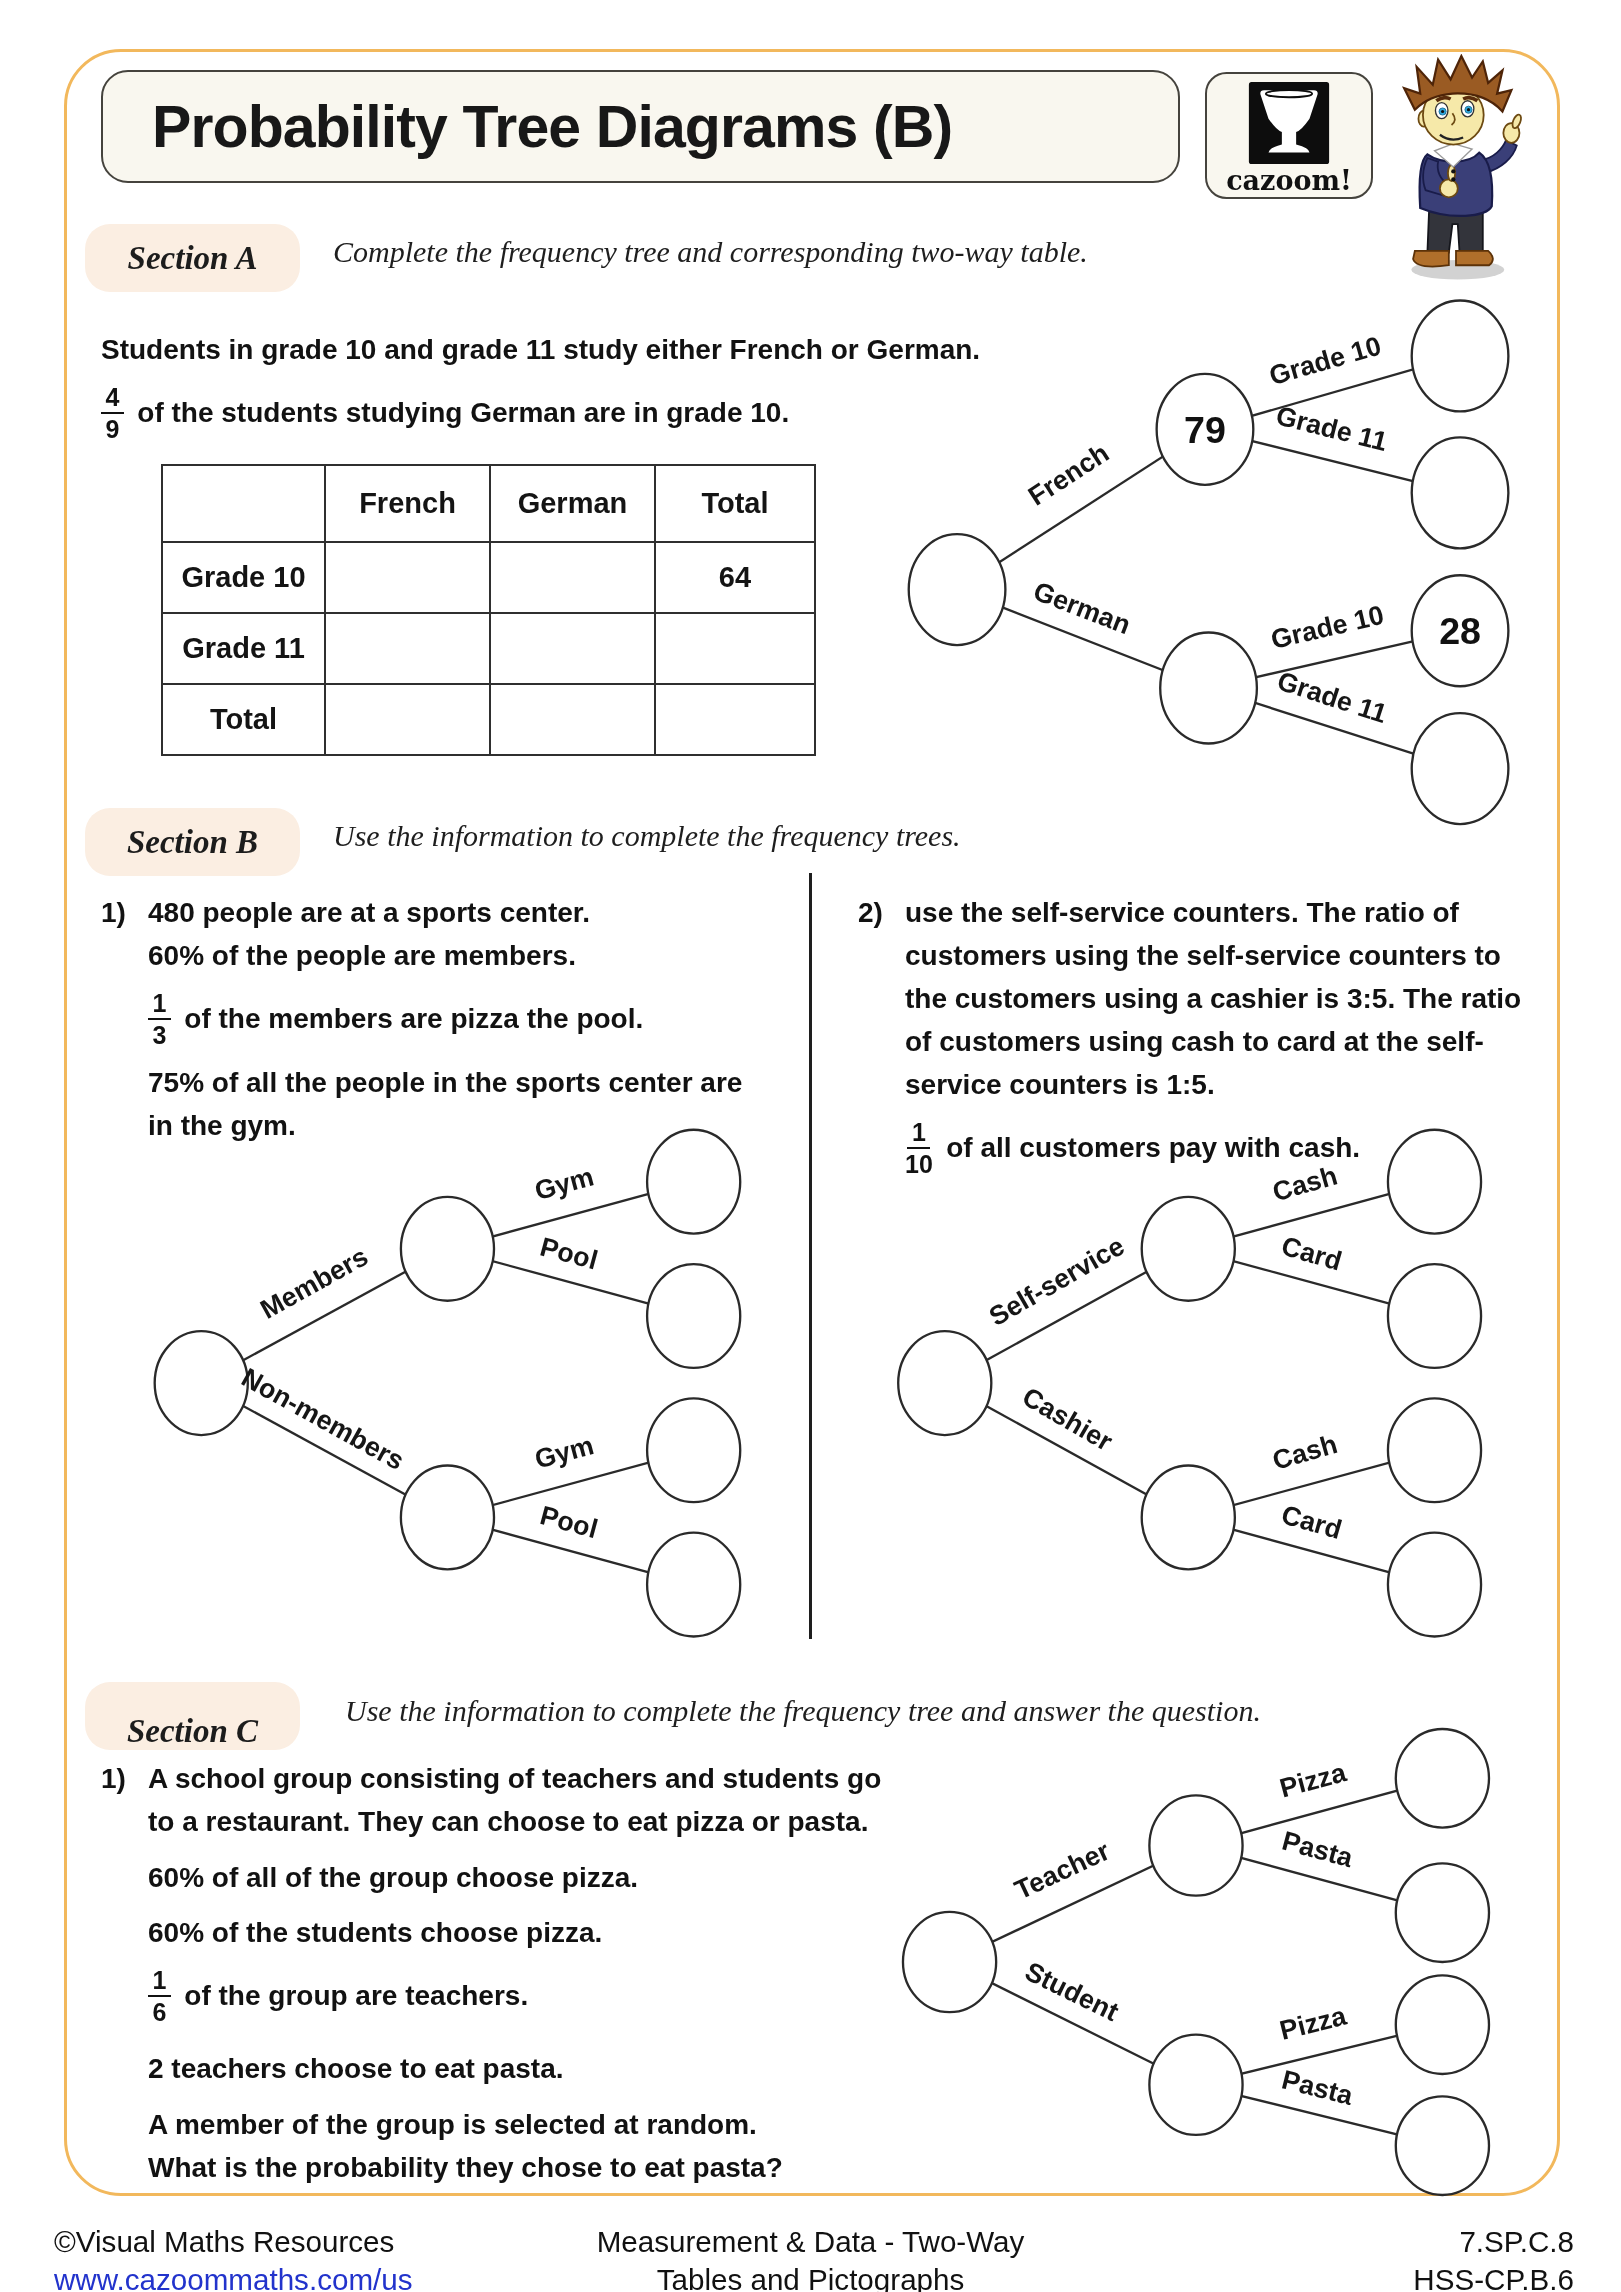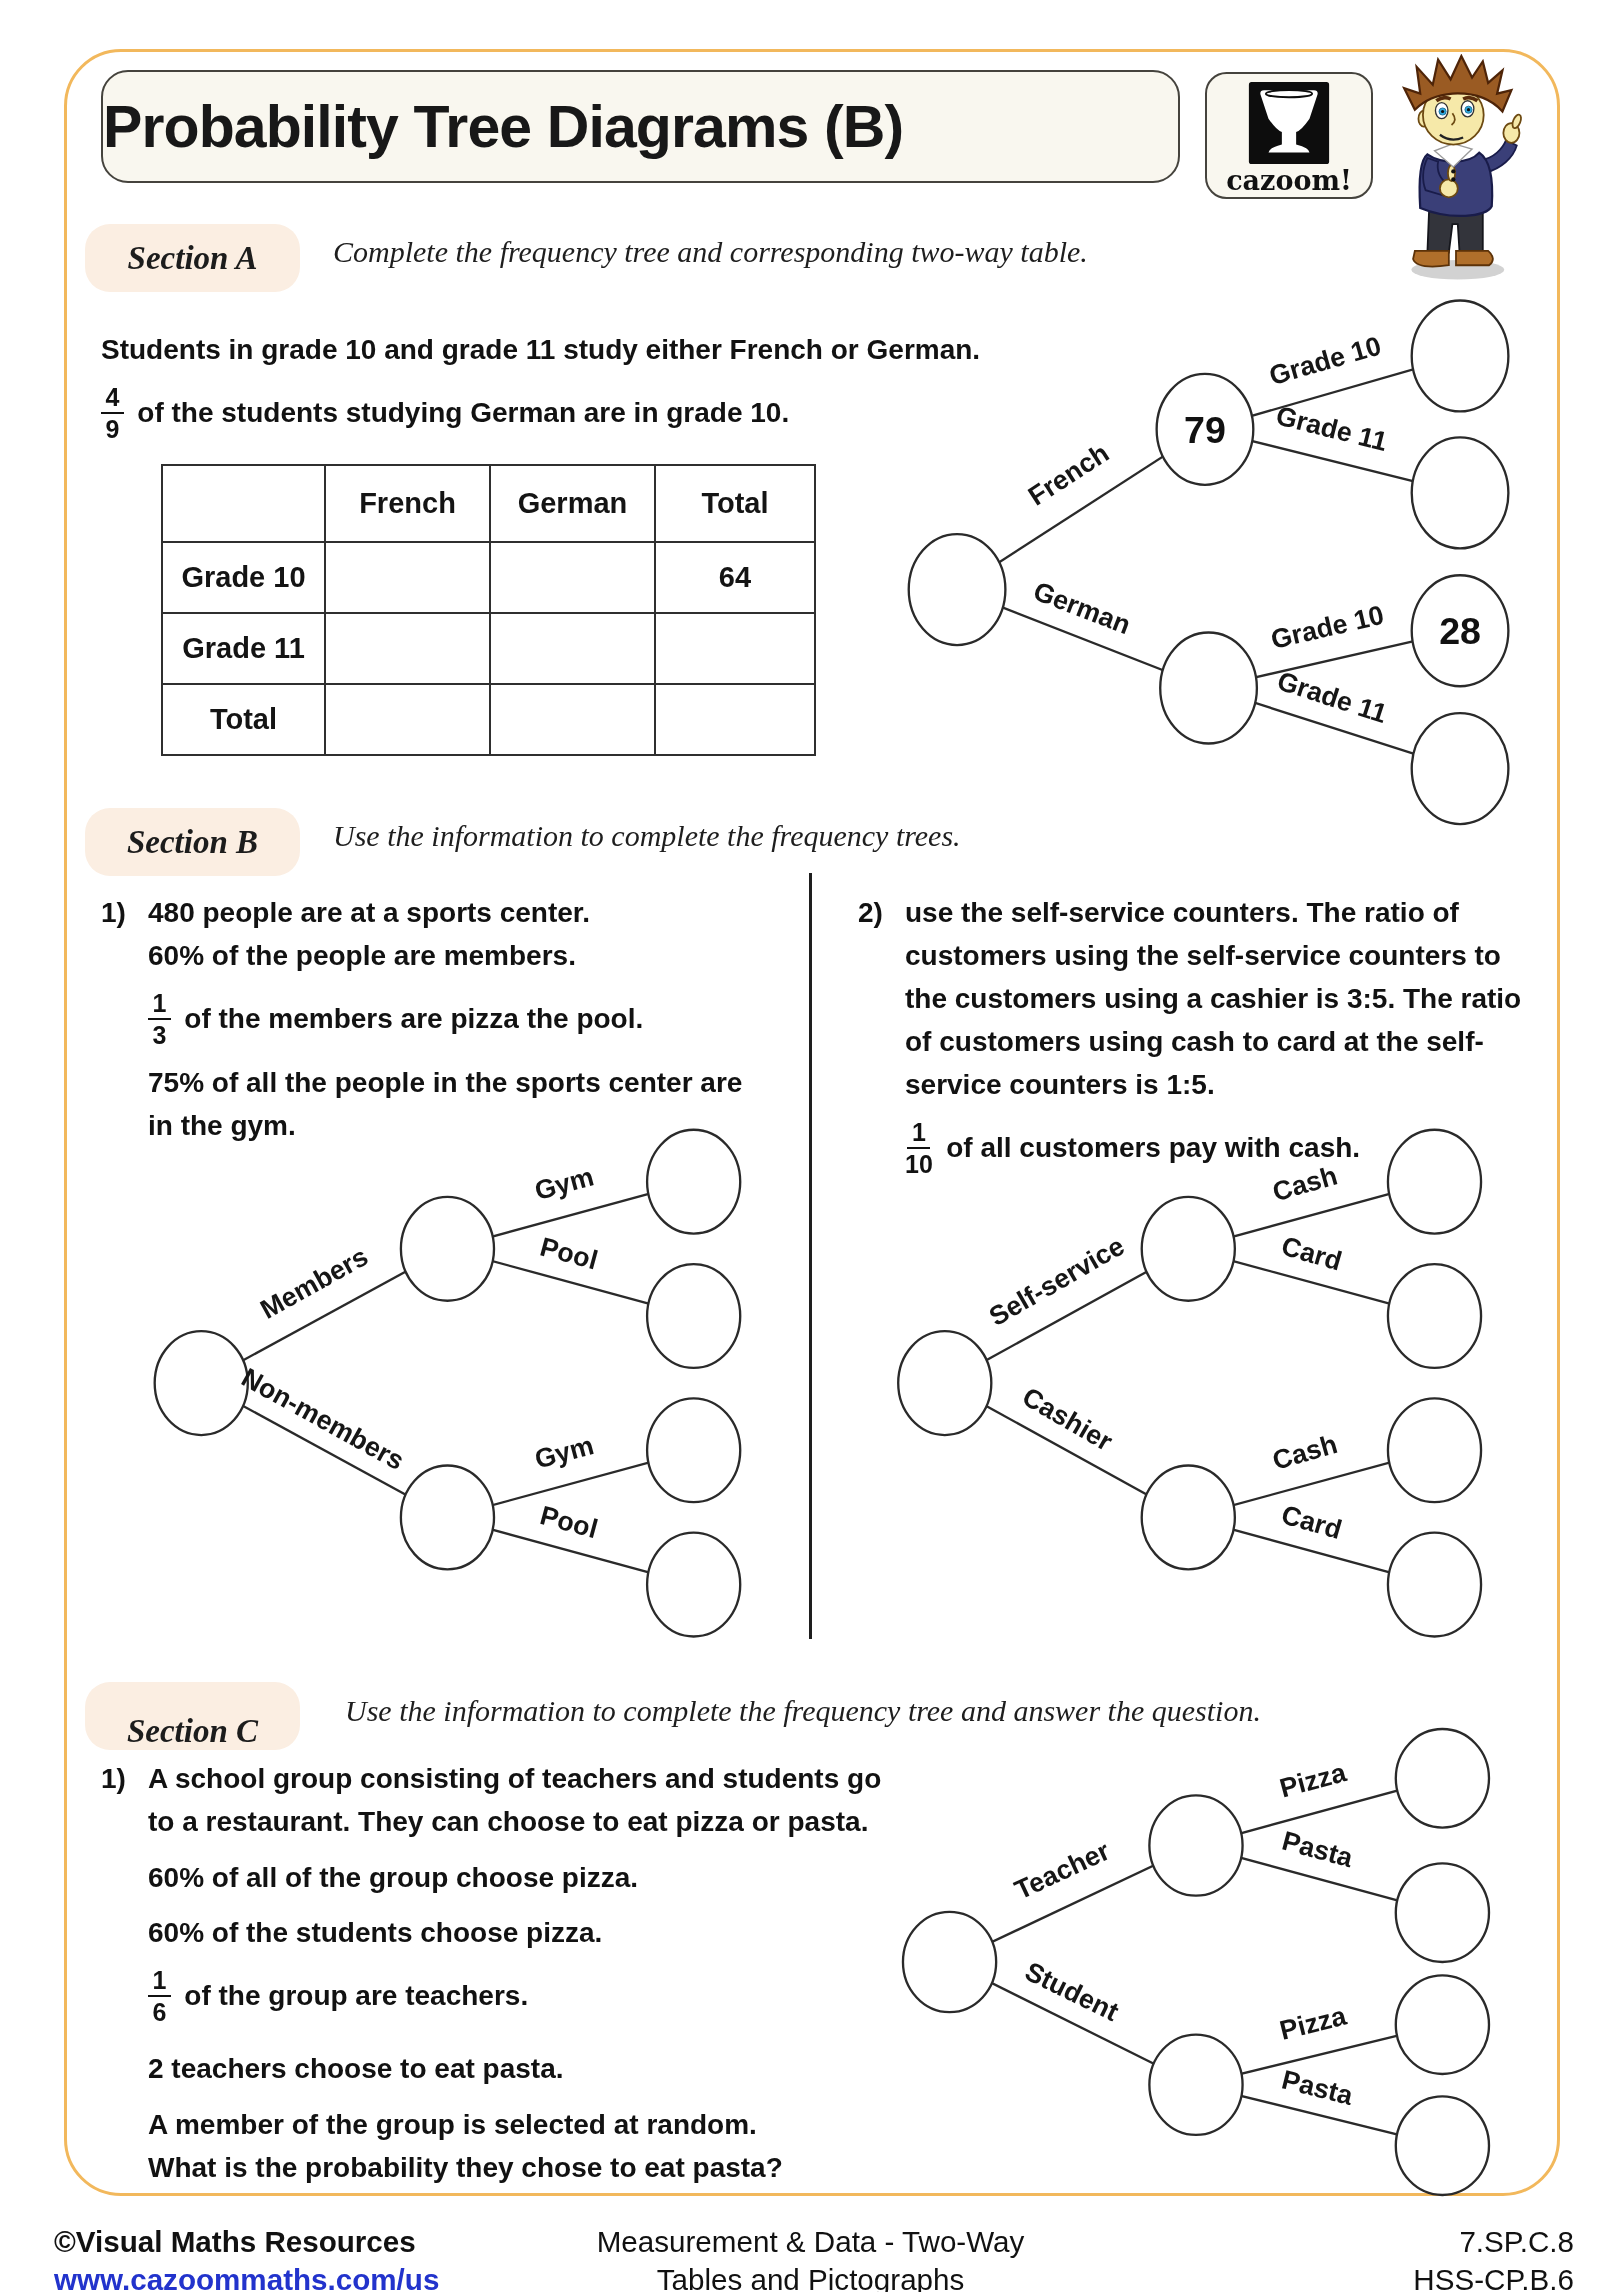--- a/index.html
+++ b/index.html
@@ -8,21 +8,21 @@
     position:relative; width:1622px; height:2293px; background:#ffffff;
     font-family:"Liberation Sans", sans-serif; color:#121212; overflow:hidden;
   }
   .frame {
     position:absolute; left:64px; top:49px; width:1496px; height:2147px;
     border:3.6px solid #F2B85C; border-radius:57px;
   }
   .title-box {
     position:absolute; left:101px; top:70px; width:1079px; height:113px;
     background:#F9F7EF; border:2.7px solid #45433d; border-radius:27px;
-    display:flex; align-items:center; 
+    display:flex; align-items:center; padding-left:49px;
   }
   .title-box h1 { font-size:59px; font-weight:bold; letter-spacing:-0.9px; color:#181818; }
   .logo-box {
     position:absolute; left:1205px; top:72px; width:168px; height:127px;
     background:#F9F7EF; border:2.7px solid #45433d; border-radius:21.5px;
     display:flex; flex-direction:column; align-items:center; justify-content:flex-start; padding-top:7.2px;
   }
   .logo-text { font-family:"DejaVu Serif", serif; font-weight:bold; font-size:27px; color:#111; margin-top:-1.8px; }
   .pill {
     position:absolute; left:85px; width:215px; height:68px; background:#FBEEE2;
@@ -48,21 +48,21 @@
     border:2.7px solid #2f2f2f; text-align:center; vertical-align:middle;
     font-weight:bold; font-size:29px; color:#141414;
   }
   .divider { position:absolute; left:809px; top:873px; width:2.7px; height:766px; background:#1e1e1e; }
   svg text { font-family:"Liberation Sans", sans-serif; }
   .blabel { font-weight:bold; font-size:30px; fill:#161616; }
   .nodeval { font-weight:bold; font-size:42px; fill:#111; text-anchor:middle; }
   .tree-line { stroke:#2a2a2a; stroke-width:2.6; }
   .tree-node { fill:#ffffff; stroke:#2a2a2a; stroke-width:2.6; }
   .footer-left { position:absolute; left:54px; top:2223px; font-size:29.6px; color:#111; }
-  .footer-left .row { height:38px; line-height:38px;font-weight:bold; }
+  .footer-left .row { height:38px; line-height:38px; }
   .footer-link { color:#2233CC; text-decoration:underline; }
   .footer-center { position:absolute; left:497px; top:2223px; width:627px; text-align:center; font-size:29.6px; color:#111; }
   .footer-center .row { height:38px; line-height:38px; }
   .footer-right { position:absolute; left:1343px; top:2223px; width:231px; text-align:right; font-size:29.6px; color:#111; }
   .footer-right .row { height:38px; line-height:38px; }
 </style>
 </head>
 <body>
 
 <div class="page">

